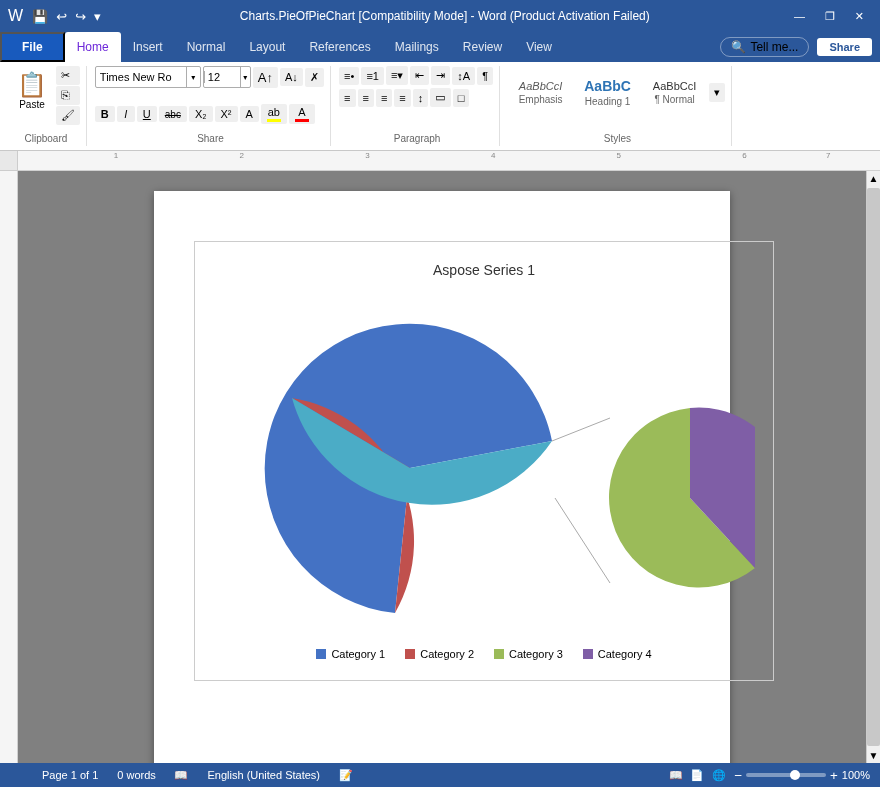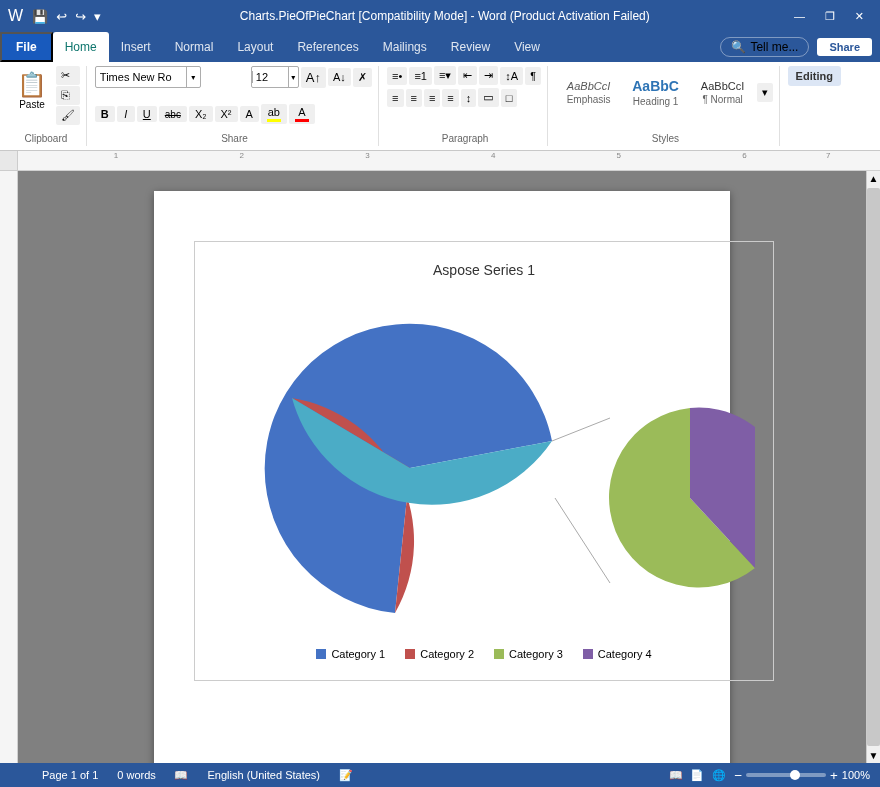--- a/index.html
+++ b/index.html
@@ -19,21 +19,21 @@
     .title-bar-left { display: flex; align-items: center; gap: 6px; }
     .title-bar-center { font-size: 12px; color: white; flex: 1; text-align: center; }
     .title-bar-right { display: flex; gap: 4px; }
     .title-btn { background: none; border: none; color: white; font-size: 11px; cursor: pointer; padding: 2px 8px; }
     .quick-access { display: flex; gap: 2px; align-items: center; }
     .qa-btn { background: none; border: none; color: white; cursor: pointer; font-size: 13px; padding: 0 3px; }
 
     
     .ribbon { background: #fff; border-bottom: 1px solid #c8c8c8; flex-shrink: 0; }
     .ribbon-tab { color: rgba(255,255,255,0.85); padding: 6px 12px; font-size: 12px; cursor: pointer; border: none; background: none; }
-    .ribbon-tab.active { background: #fff; color: #0f766e; border-radius: 3px 3px 0 0; }
+    .ribbon-tab.active { background: #fff; color: #6d28d9; border-radius: 3px 3px 0 0; }
 
     .ribbon-content { background: #fff; padding: 4px 6px 2px; display: flex; align-items: flex-start; gap: 4px; min-height: 88px; }
     .ribbon-group { display: flex; flex-direction: column; align-items: center; border-right: 1px solid #e0e0e0; padding: 0 6px 0 4px; min-height: 80px; position: relative; }
     .ribbon-group-label { font-size: 10px; color: #666; position: absolute; bottom: 2px; left: 0; right: 0; text-align: center; }
 
     .ribbon-row { display: flex; align-items: center; gap: 2px; }
     .ribbon-big-btn { display: flex; flex-direction: column; align-items: center; padding: 4px 6px; cursor: pointer; border: 1px solid transparent; border-radius: 3px; min-width: 40px; }
 
     .ribbon-small-btn { padding: 2px 4px; cursor: pointer; border: 1px solid transparent; border-radius: 2px; font-size: 11px; display: flex; align-items: center; gap: 2px; }
 
@@ -94,21 +94,21 @@
 
     
     .strikethrough-abc { text-decoration: line-through; font-size: 10px; }
 
     
     .tell-me { display: flex; align-items: center; gap: 4px; border: 1px solid rgba(255,255,255,0.4); border-radius: 12px; padding: 2px 10px; cursor: pointer; margin-left: auto; }
     .share-btn { background: #fff; color: #2b579a; padding: 3px 12px; border-radius: 3px; font-size: 11px; font-weight: 600; cursor: pointer; border: none; }
 
     .ribbon-tabs-row { display: flex; align-items: center; justify-content: space-between; background: #2b579a; padding-right: 8px; }
 
-    .file-tab { background: #185abd; color: white; padding: 6px 14px; font-size: 12px; font-weight: 600; cursor: pointer; border-radius: 0; }
+    .file-tab { background: #185abd; color: white; padding: 6px 20px; font-size: 12px; font-weight: 600; cursor: pointer; border-radius: 0; }
   </style>
 </head>
 <body>
 
 <div class="title-bar">
   <div class="title-bar-left">
     <span style="font-size:16px;">W</span>
     <div class="quick-access">
       <button class="qa-btn">💾</button>
       <button class="qa-btn">↩</button>
@@ -173,21 +173,21 @@
     </div>
 
     <div class="ribbon-group" style="min-width:170px;">
       <div style="display:flex;flex-direction:column;gap:16px;padding-bottom:16px;width:100%;">
 
         <div class="ribbon-row">
           <div class="font-selector">
             <input class="font-name-input" type="text" value="Times New Ro" style="">
             <span class="dropdown-arrow">▾</span>
           </div>
-          <div class="font-selector" style="width:48px;margin-left:48px;">
+          <div class="font-selector" style="width:48px;">
             <input class="font-size-input" type="text" value="12" style="">
             <span class="dropdown-arrow">▾</span>
           </div>
           <button class="ribbon-small-btn grow-btn">A↑</button>
           <button class="ribbon-small-btn shrink-btn">A↓</button>
           <button class="ribbon-small-btn">✗</button>
         </div>
 
         <div class="ribbon-row">
           <button class="font-btn bold">B</button>
@@ -246,26 +246,20 @@
         </div>
         <div class="style-item">
           <span class="style-normal">AaBbCcI</span>
           <span class="style-label">¶ Normal</span>
         </div>
         <button class="ribbon-small-btn" style="align-self:center;">▾</button>
       </div>
       <span class="ribbon-group-label">Styles</span>
     </div>
 
-    <div class="ribbon-group" style="border-right:none;">
-      <div style="padding-bottom:16px;">
-        <div class="editing-group">Editing</div>
-      </div>
-      <span class="ribbon-group-label">&nbsp;</span>
-    </div>
   </div>
 </div>
 
 <div style="display:flex; height:20px; flex-shrink:0;">
   <div style="width:18px; background:#e8e8e8; border-right:1px solid #ccc; border-bottom:1px solid #ccc;"></div>
   <div class="ruler" style="flex:1;">
     <div style="flex:1; position:relative; height:100%;">
       <span style="position:absolute; left:10%; font-size:8px; color:#888;">1</span>
       <span style="position:absolute; left:25%; font-size:8px; color:#888;">2</span>
       <span style="position:absolute; left:40%; font-size:8px; color:#888;">3</span>

